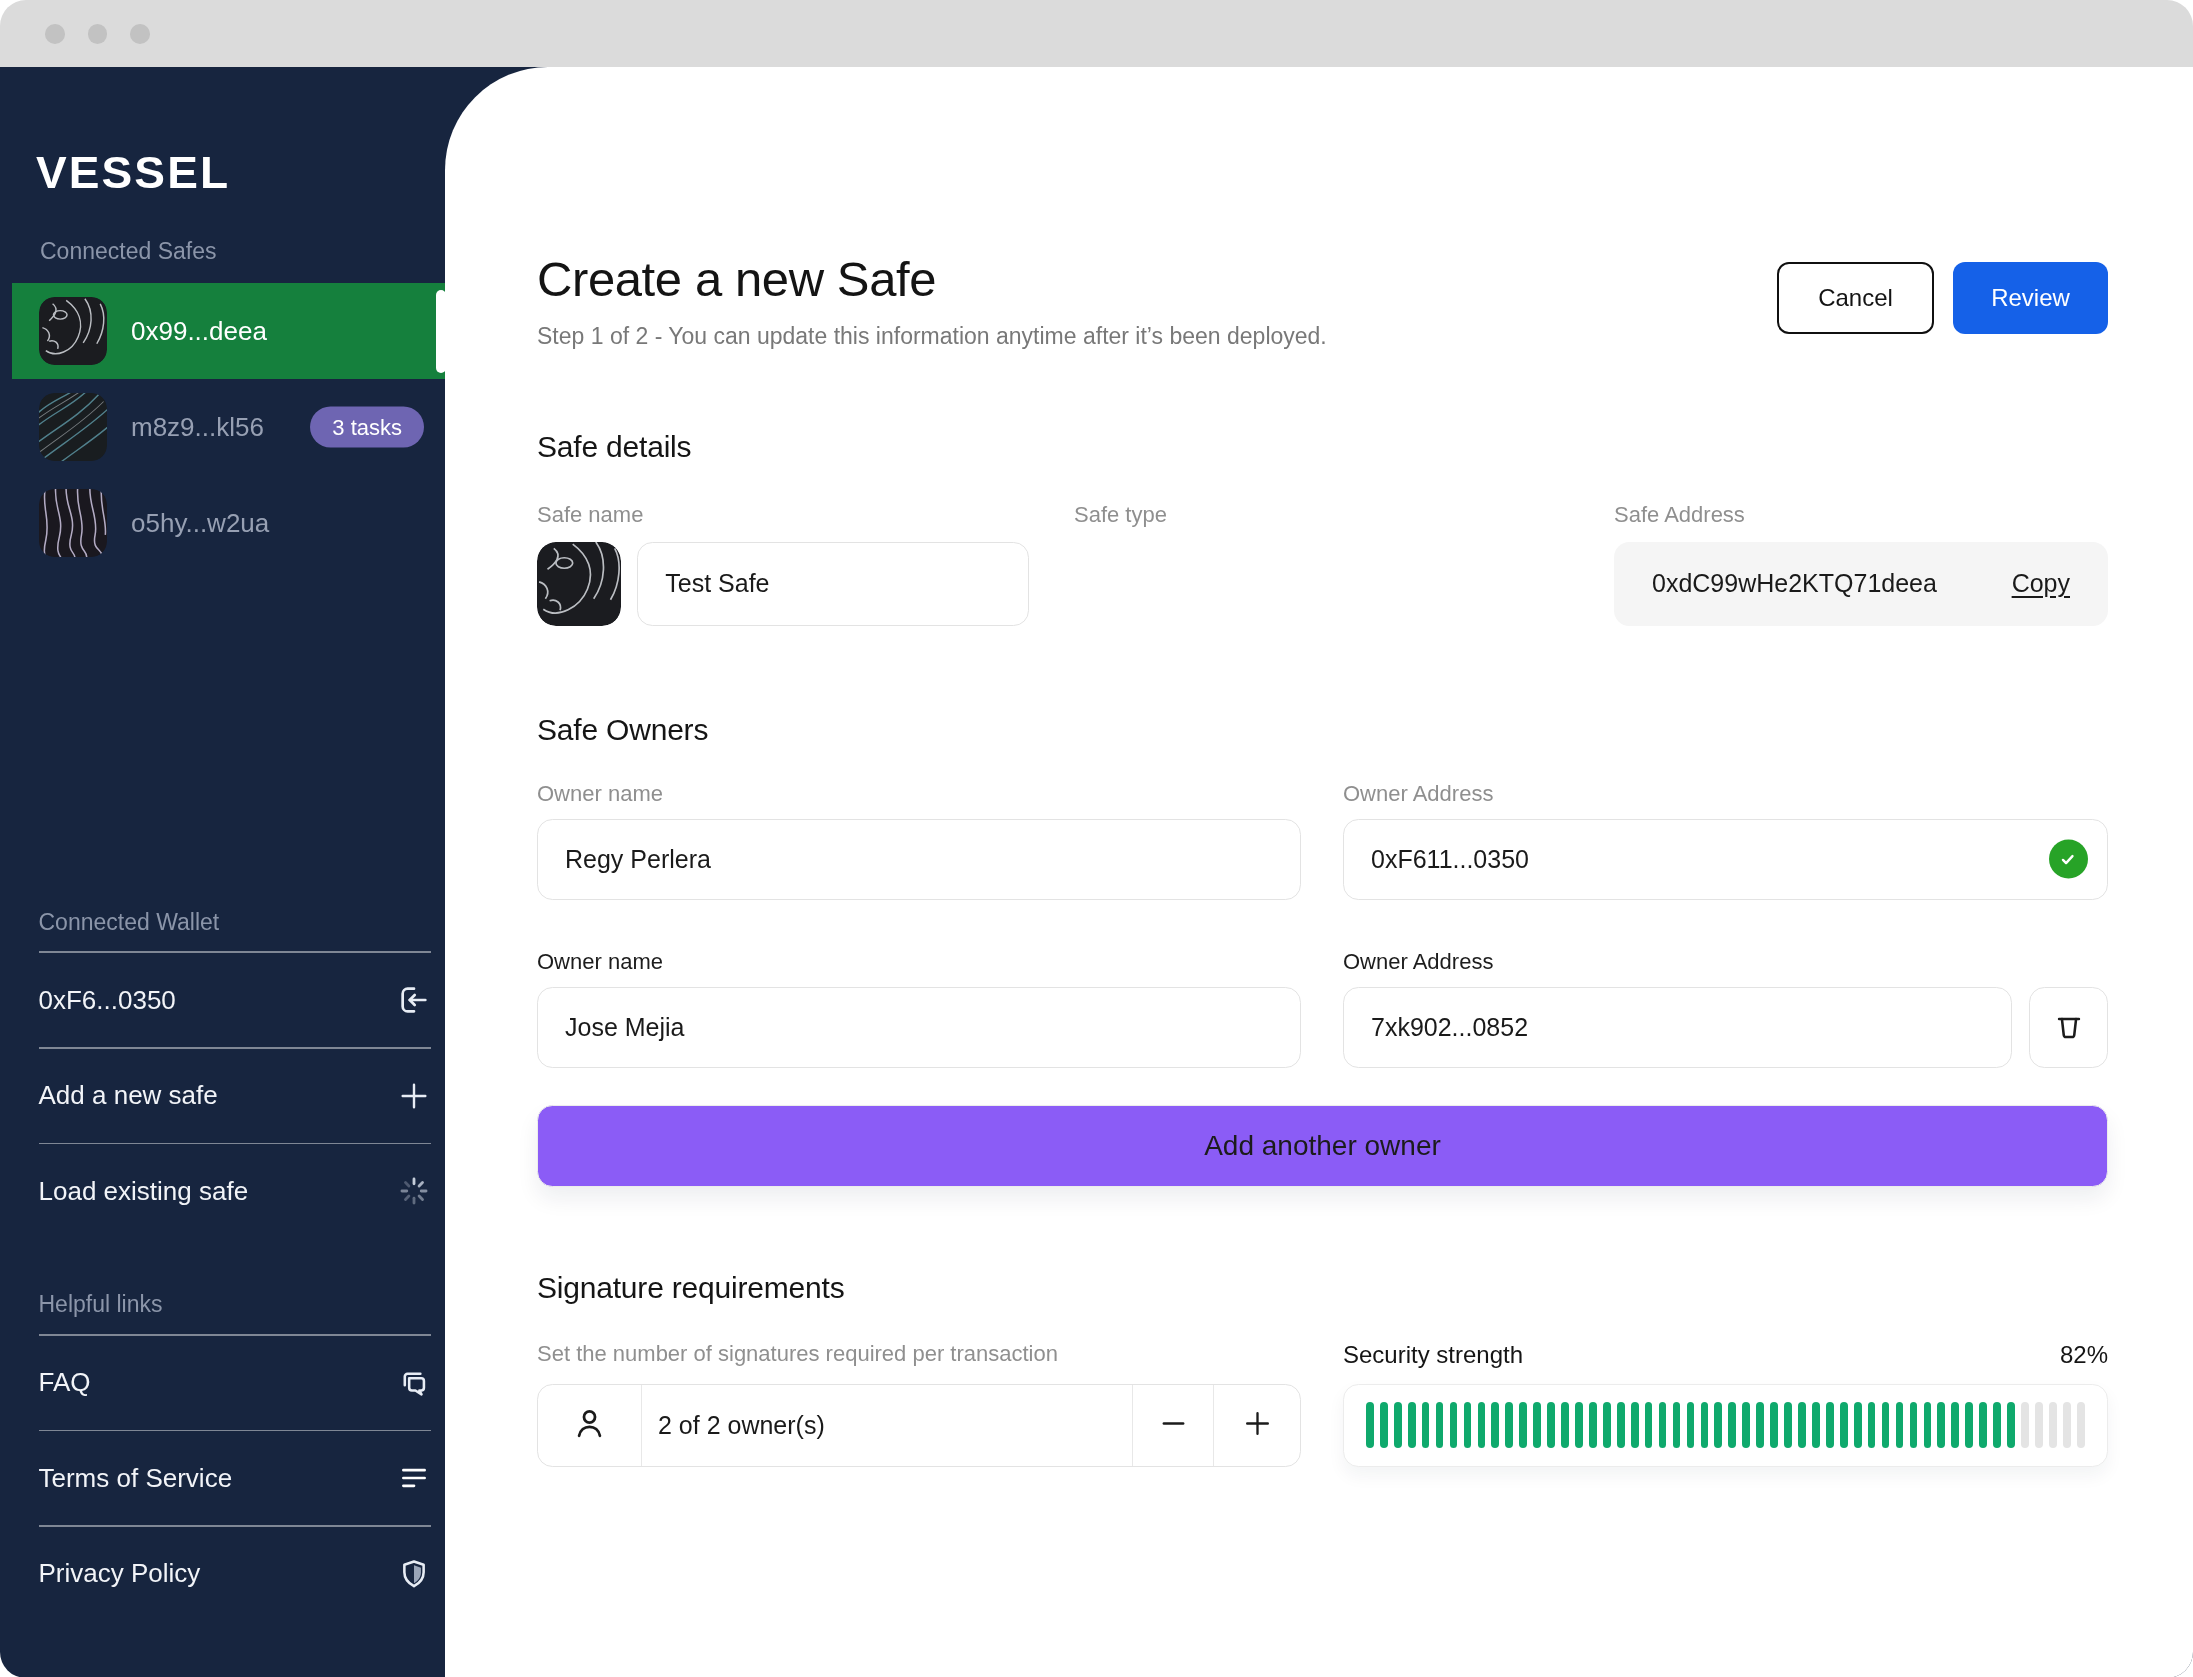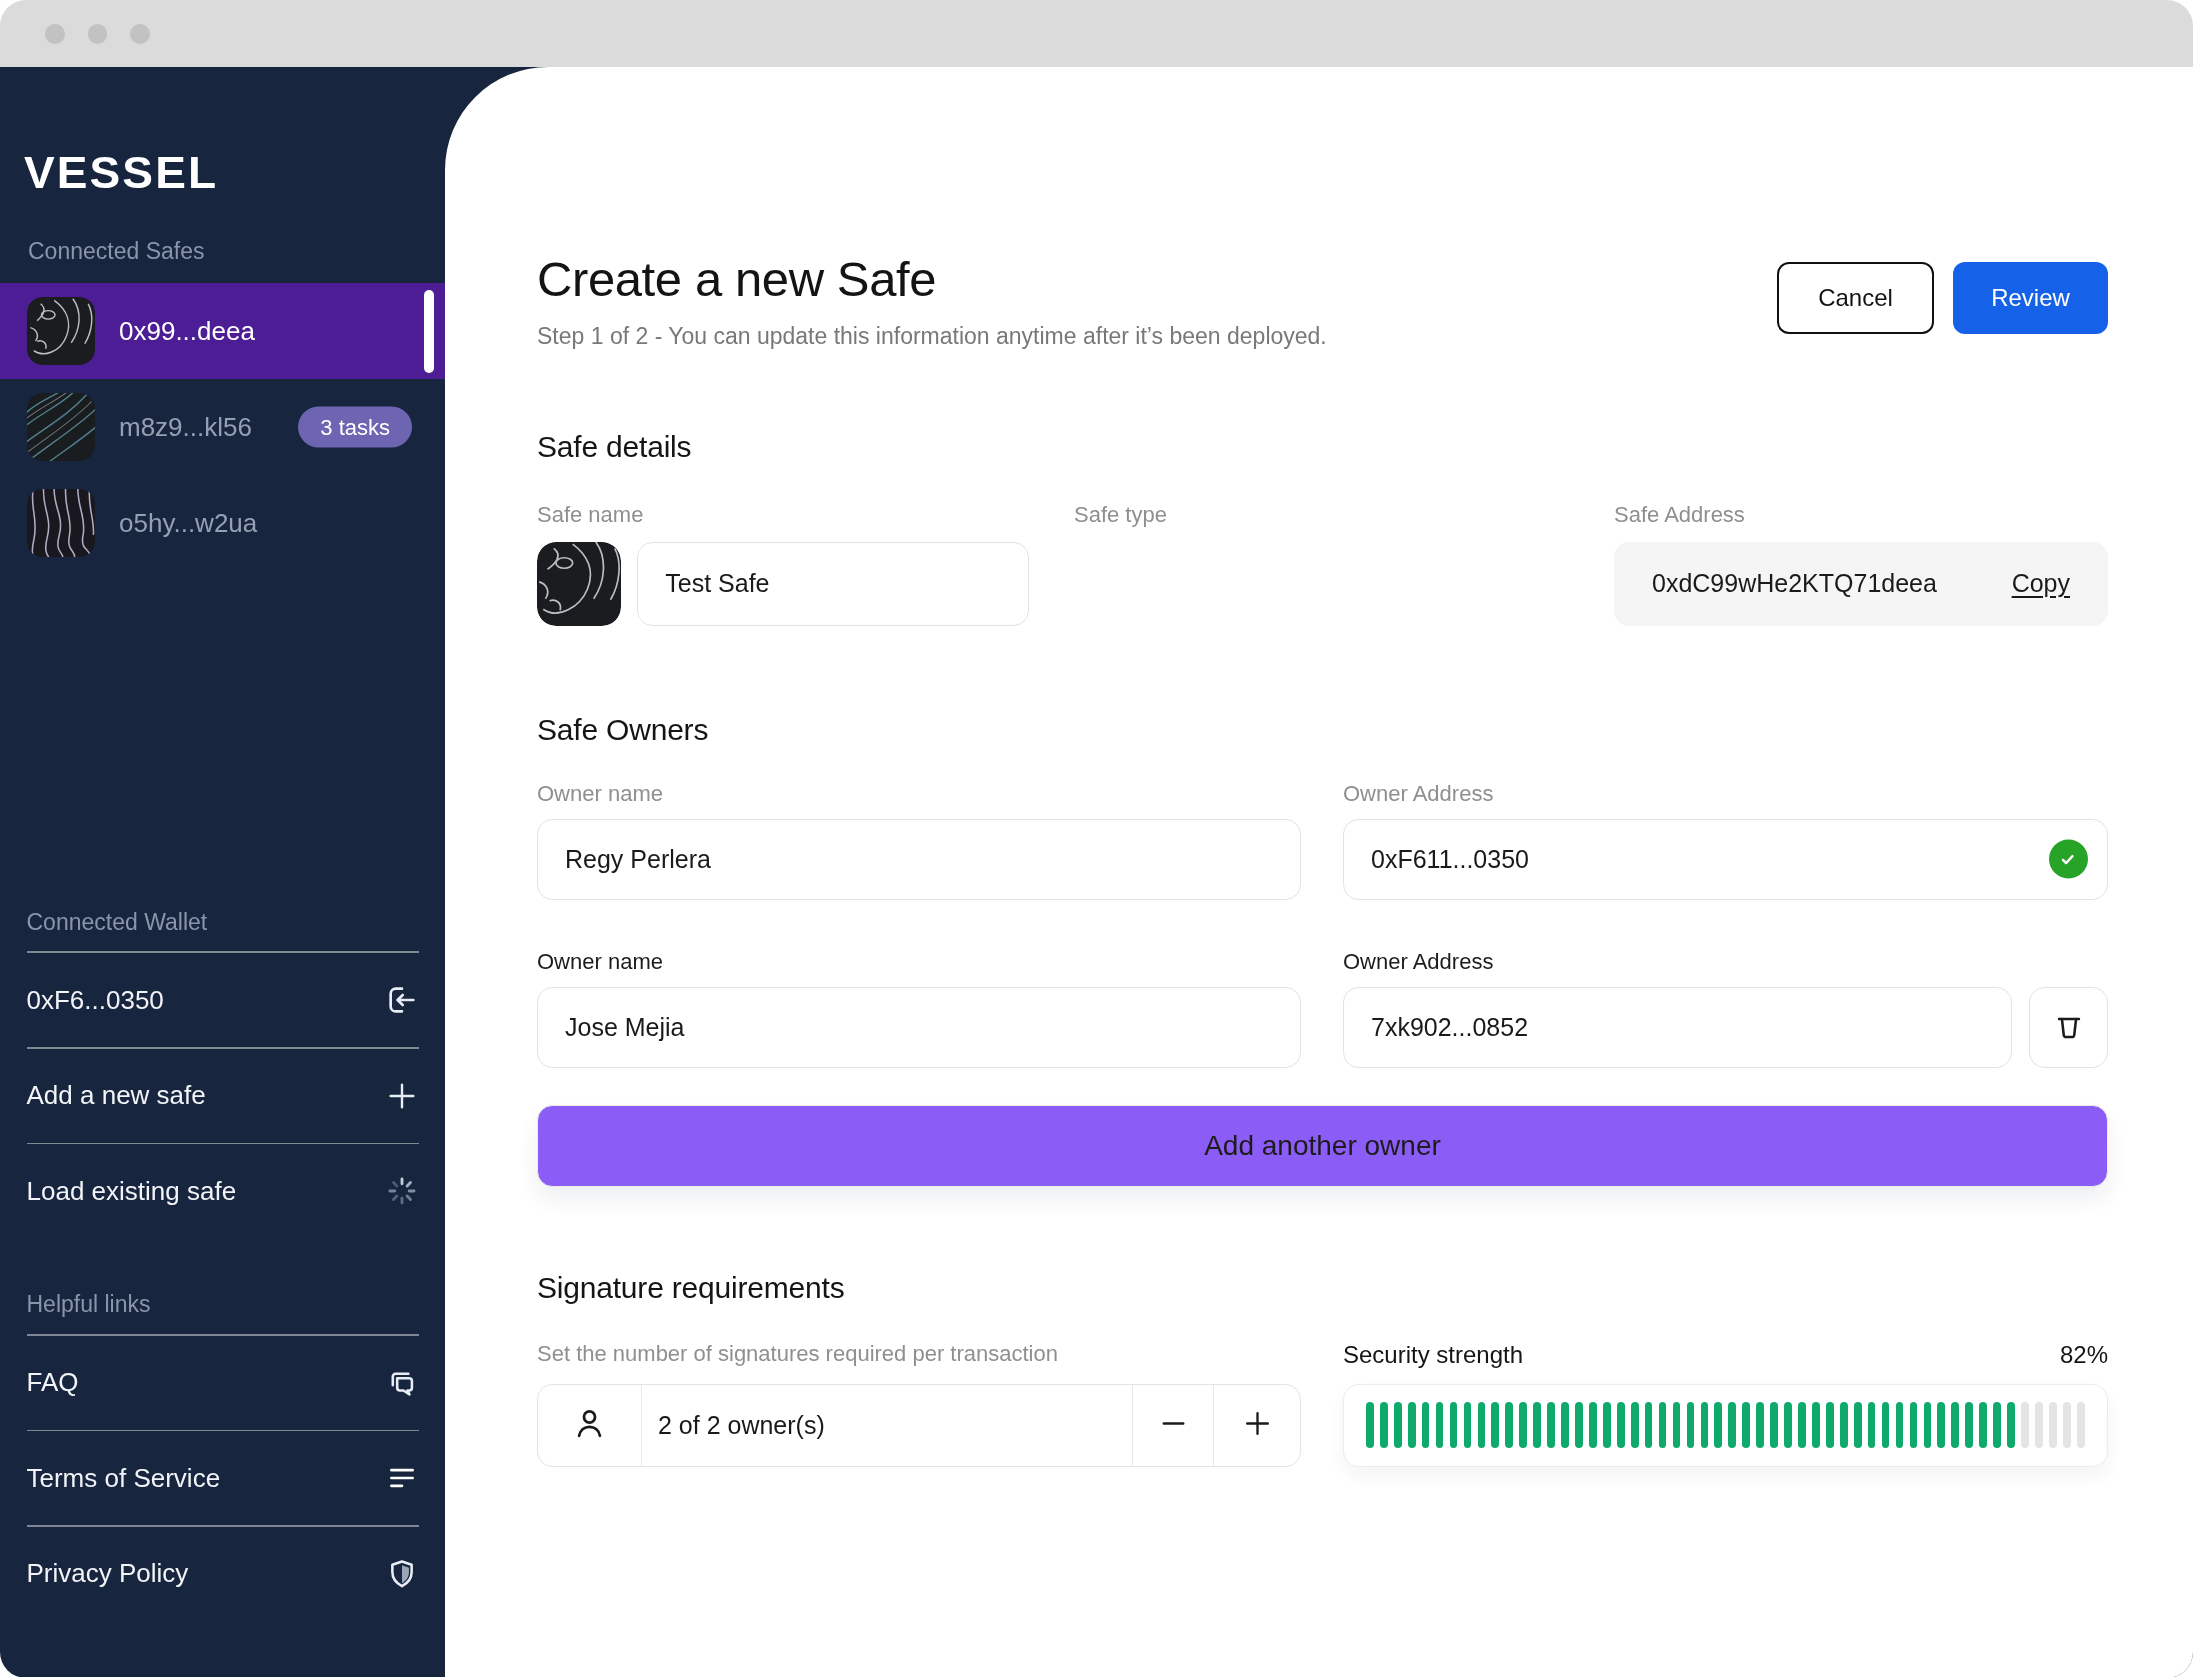--- a/index.html
+++ b/index.html
@@ -8,27 +8,27 @@
 
   
   .titlebar{position:absolute;top:0;left:0;right:0;height:67px;background:#dbdbdb;}
   .dots{position:absolute;left:45px;top:24px;display:flex;gap:23px;}
   .dot{width:19.7px;height:19.7px;border-radius:50%;background:#c2c2c2;}
 
   
   .bodyrow{position:absolute;top:67px;left:0;right:0;bottom:0;background:#17253f;}
 
   
-  .sidebar{position:absolute;top:0;left:0;width:445px;height:100%;color:#eef1f6;}
+  .sidebar{position:absolute;top:0;left:12px;width:445px;height:100%;color:#eef1f6;}
   .sb-logo{position:absolute;top:79px;left:24px;font-size:46px;font-weight:800;letter-spacing:2.1px;color:#ffffff;transform:scaleY(.96);}
   .sb-label{color:#8b95a9;font-size:23px;}
   .sb-safes-label{position:absolute;top:171px;left:28px;}
   .sb-safes{position:absolute;top:216px;left:0;right:0;}
   .safe-row{position:relative;height:96px;display:flex;align-items:center;padding-left:27px;}
-  .safe-row.selected{background:#4c1d95;}
+  .safe-row.selected{background:#15803d;}
   .safe-avatar{width:68px;height:68px;border-radius:15.4px;overflow:hidden;flex:0 0 auto;}
   .safe-name{margin-left:24px;font-size:26px;color:#97a0b3;}
   .safe-row.selected .safe-name{color:#ffffff;}
   .safe-badge{position:absolute;right:33px;top:50%;transform:translateY(-50%);background:#6e65b2;color:#fff;font-size:22px;height:41px;line-height:41px;padding:0 22px;border-radius:20.5px;}
   .sb-scrollbar{position:absolute;right:11px;top:6.8px;width:10.3px;height:83px;border-radius:5.1px;background:#ffffff;}
 
   .sb-menu{position:absolute;top:842px;left:0;right:0;}
   .sb-divider{height:1.7px;background:rgba(255,255,255,.45);margin:0 26.5px;}
   .sb-row{height:94px;display:flex;align-items:center;justify-content:space-between;padding:0 26px 0 26.5px;font-size:26px;color:#f2f4f8;cursor:pointer;}
   .sb-row .sb-ic{display:flex;align-items:center;}

